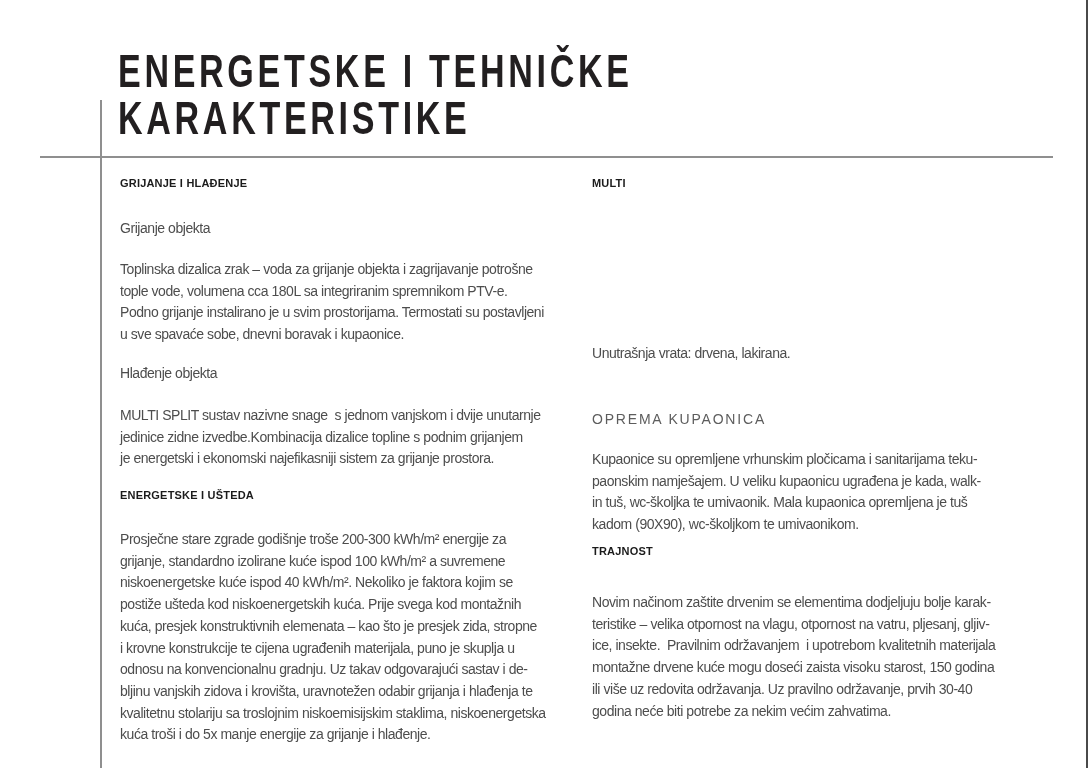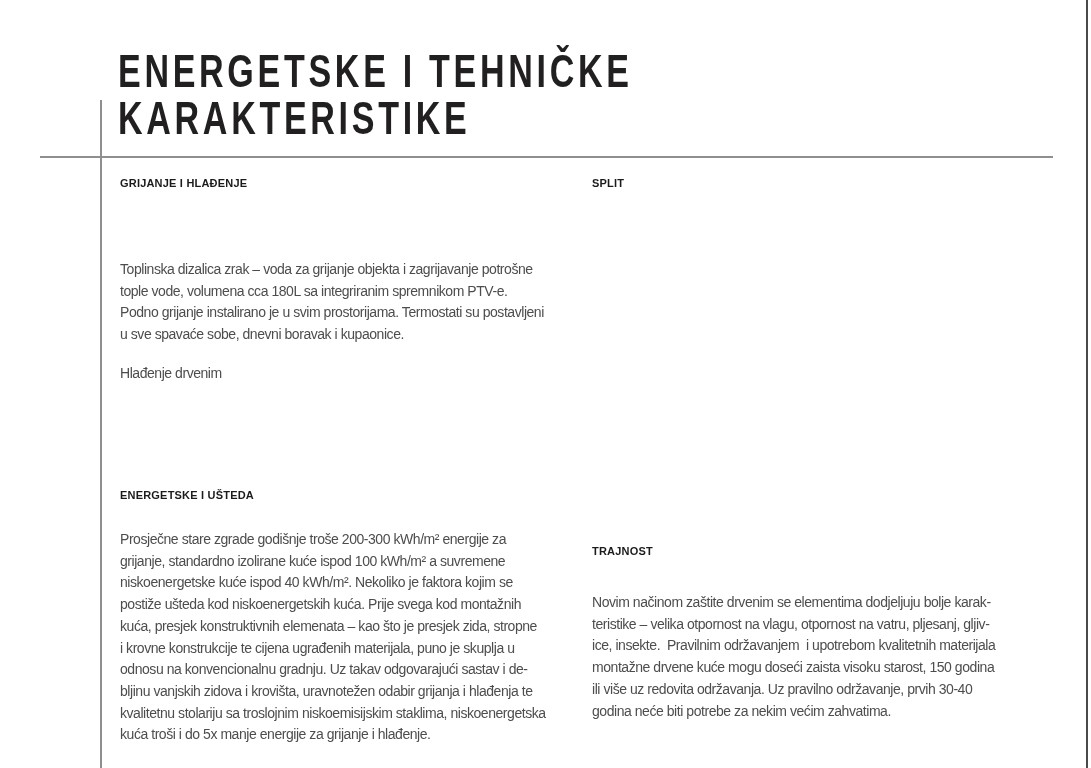--- a/index.html
+++ b/index.html
@@ -78,49 +78,59 @@
   <div class="left-margin-rule"></div>
   <div class="title-underline-rule"></div>
 
   <div class="title">
     <div>ENERGETSKE I TEHNIČKE</div>
     <div>KARAKTERISTIKE</div>
   </div>
 
   <div class="h col-left" style="top:177px">GRIJANJE I HLAĐENJE</div>
 
+  <div class="p col-left" style="top:218px">Grijanje objekta</div>
 
   <div class="p col-left" style="top:259px">Toplinska dizalica zrak – voda za grijanje objekta i zagrijavanje potrošne
 tople vode, volumena cca 180L sa integriranim spremnikom PTV-e.
 Podno grijanje instalirano je u svim prostorijama. Termostati su postavljeni
 u sve spavaće sobe, dnevni boravak i kupaonice.</div>
 
-  <div class="p col-left" style="top:363px">Hlađenje drvenim</div>
+  <div class="p col-left" style="top:363px">Hlađenje objekta</div>
 
+  <div class="p col-left" style="top:405px">MULTI SPLIT sustav nazivne snage  s jednom vanjskom i dvije unutarnje
+jedinice zidne izvedbe.Kombinacija dizalice topline s podnim grijanjem
+je energetski i ekonomski najefikasniji sistem za grijanje prostora.</div>
 
   <div class="h col-left" style="top:489px">ENERGETSKE I UŠTEDA</div>
 
   <div class="p col-left" style="top:529px">Prosječne stare zgrade godišnje troše 200-300 kWh/m² energije za
 grijanje, standardno izolirane kuće ispod 100 kWh/m² a suvremene
 niskoenergetske kuće ispod 40 kWh/m². Nekoliko je faktora kojim se
 postiže ušteda kod niskoenergetskih kuća. Prije svega kod montažnih
 kuća, presjek konstruktivnih elemenata – kao što je presjek zida, stropne
 i krovne konstrukcije te cijena ugrađenih materijala, puno je skuplja u
 odnosu na konvencionalnu gradnju. Uz takav odgovarajući sastav i de-
 bljinu vanjskih zidova i krovišta, uravnotežen odabir grijanja i hlađenja te
 kvalitetnu stolariju sa troslojnim niskoemisijskim staklima, niskoenergetska
 kuća troši i do 5x manje energije za grijanje i hlađenje.</div>
 
-  <div class="h col-right" style="top:177px">SPLIT</div>
+  <div class="h col-right" style="top:177px">MULTI</div>
 
 
 
+  <div class="p col-right" style="top:343px">Unutrašnja vrata: drvena, lakirana.</div>
 
 
+  <div class="p caps-sub col-right" style="top:409px">OPREMA KUPAONICA</div>
 
+  <div class="p col-right" style="top:449px">Kupaonice su opremljene vrhunskim pločicama i sanitarijama teku-
+paonskim namješajem. U veliku kupaonicu ugrađena je kada, walk-
+in tuš, wc-školjka te umivaonik. Mala kupaonica opremljena je tuš
+kadom (90X90), wc-školjkom te umivaonikom.</div>
 
   <div class="h col-right" style="top:545px">TRAJNOST</div>
 
   <div class="p col-right" style="top:592px">Novim načinom zaštite drvenim se elementima dodjeljuju bolje karak-
 teristike – velika otpornost na vlagu, otpornost na vatru, pljesanj, gljiv-
 ice, insekte.  Pravilnim održavanjem  i upotrebom kvalitetnih materijala
 montažne drvene kuće mogu doseći zaista visoku starost, 150 godina
 ili više uz redovita održavanja. Uz pravilno održavanje, prvih 30-40
 godina neće biti potrebe za nekim većim zahvatima.</div>
 

